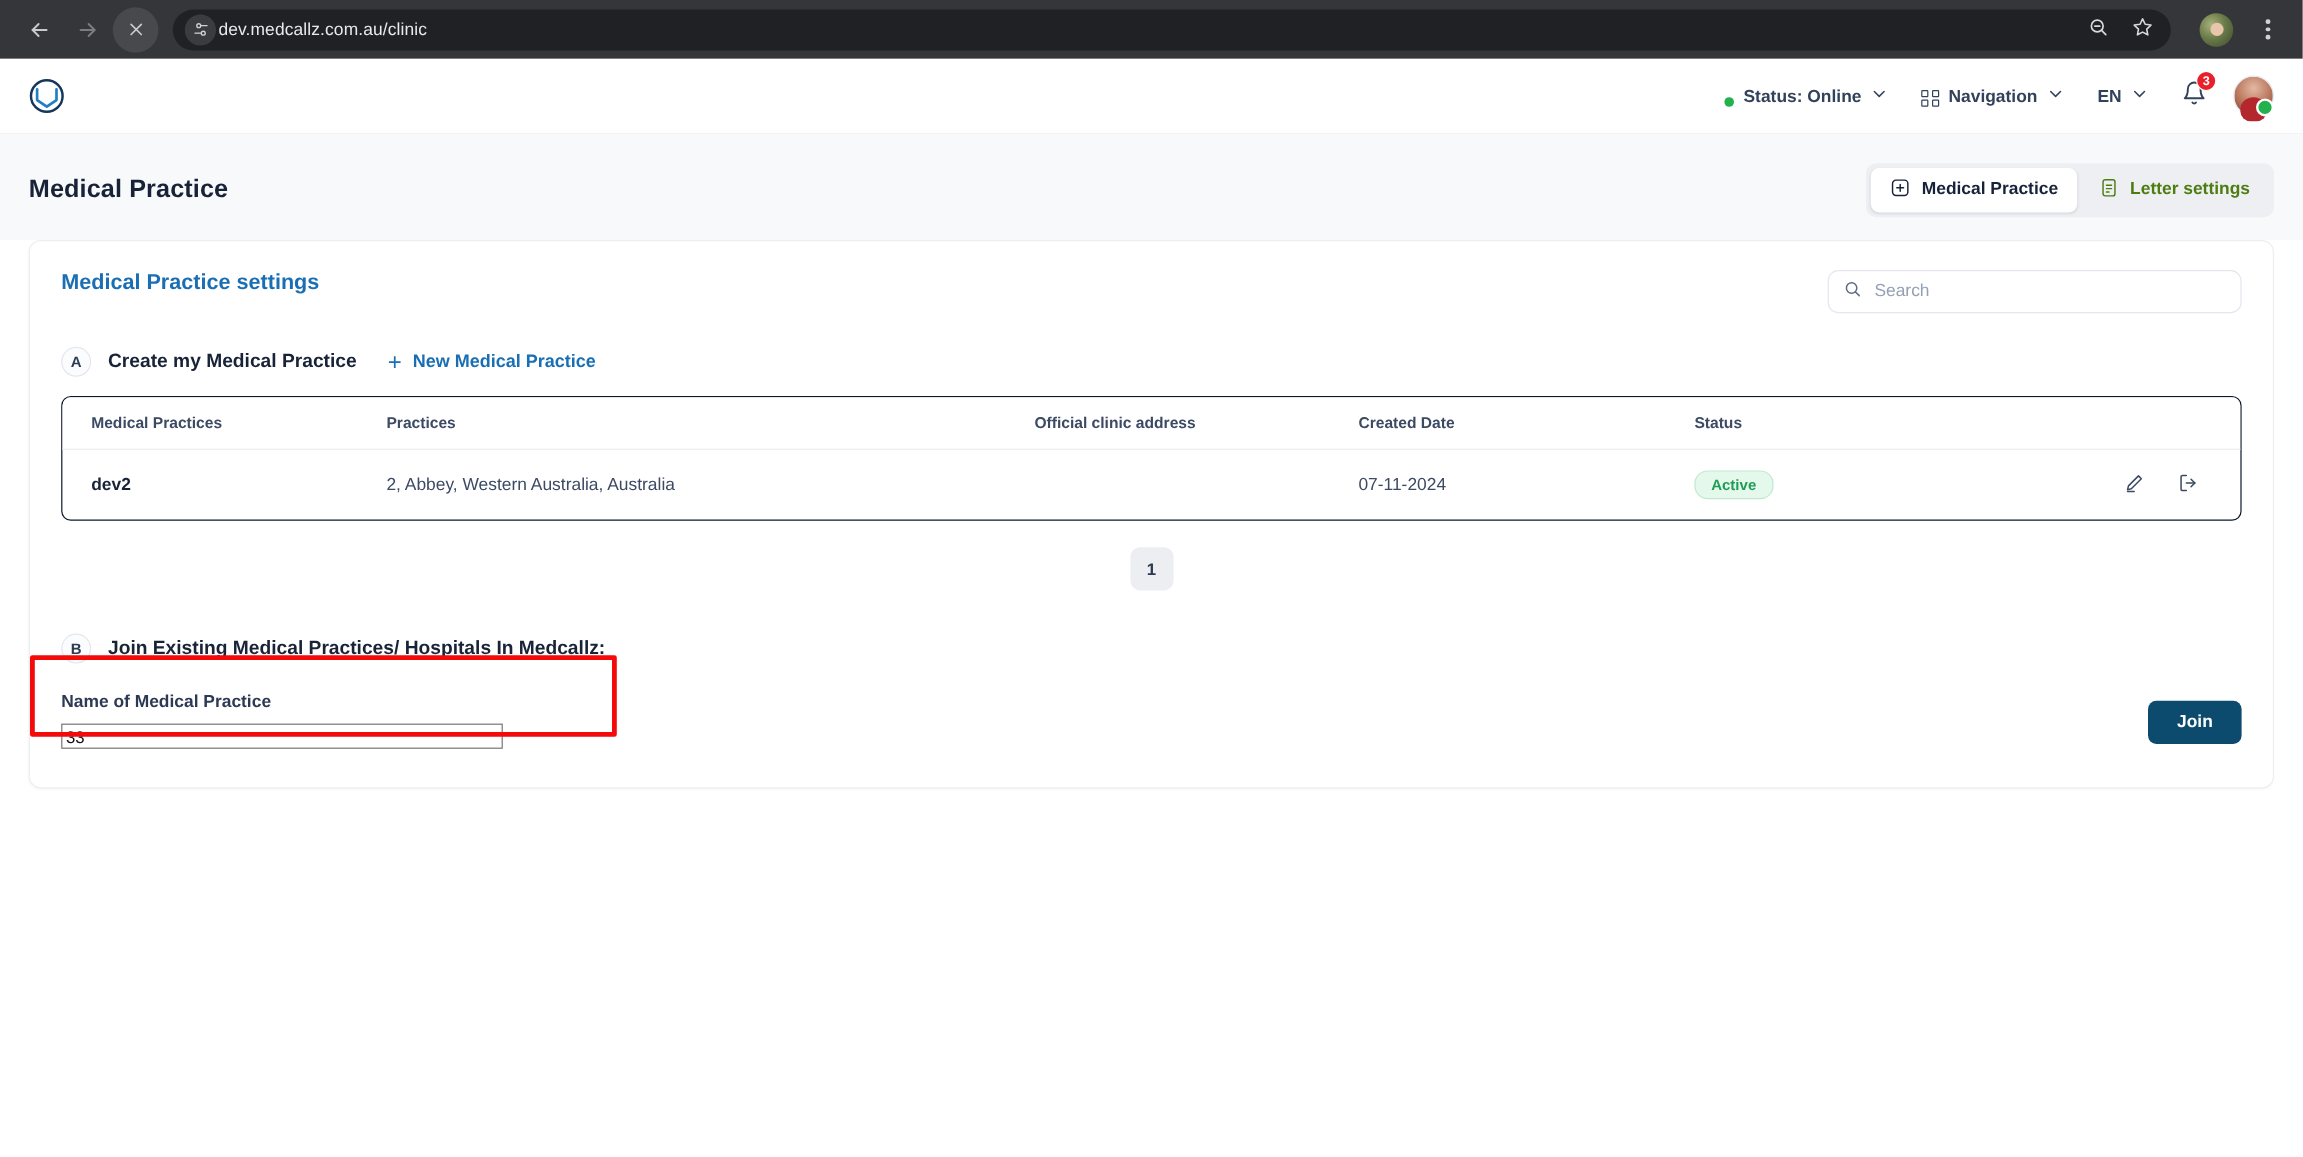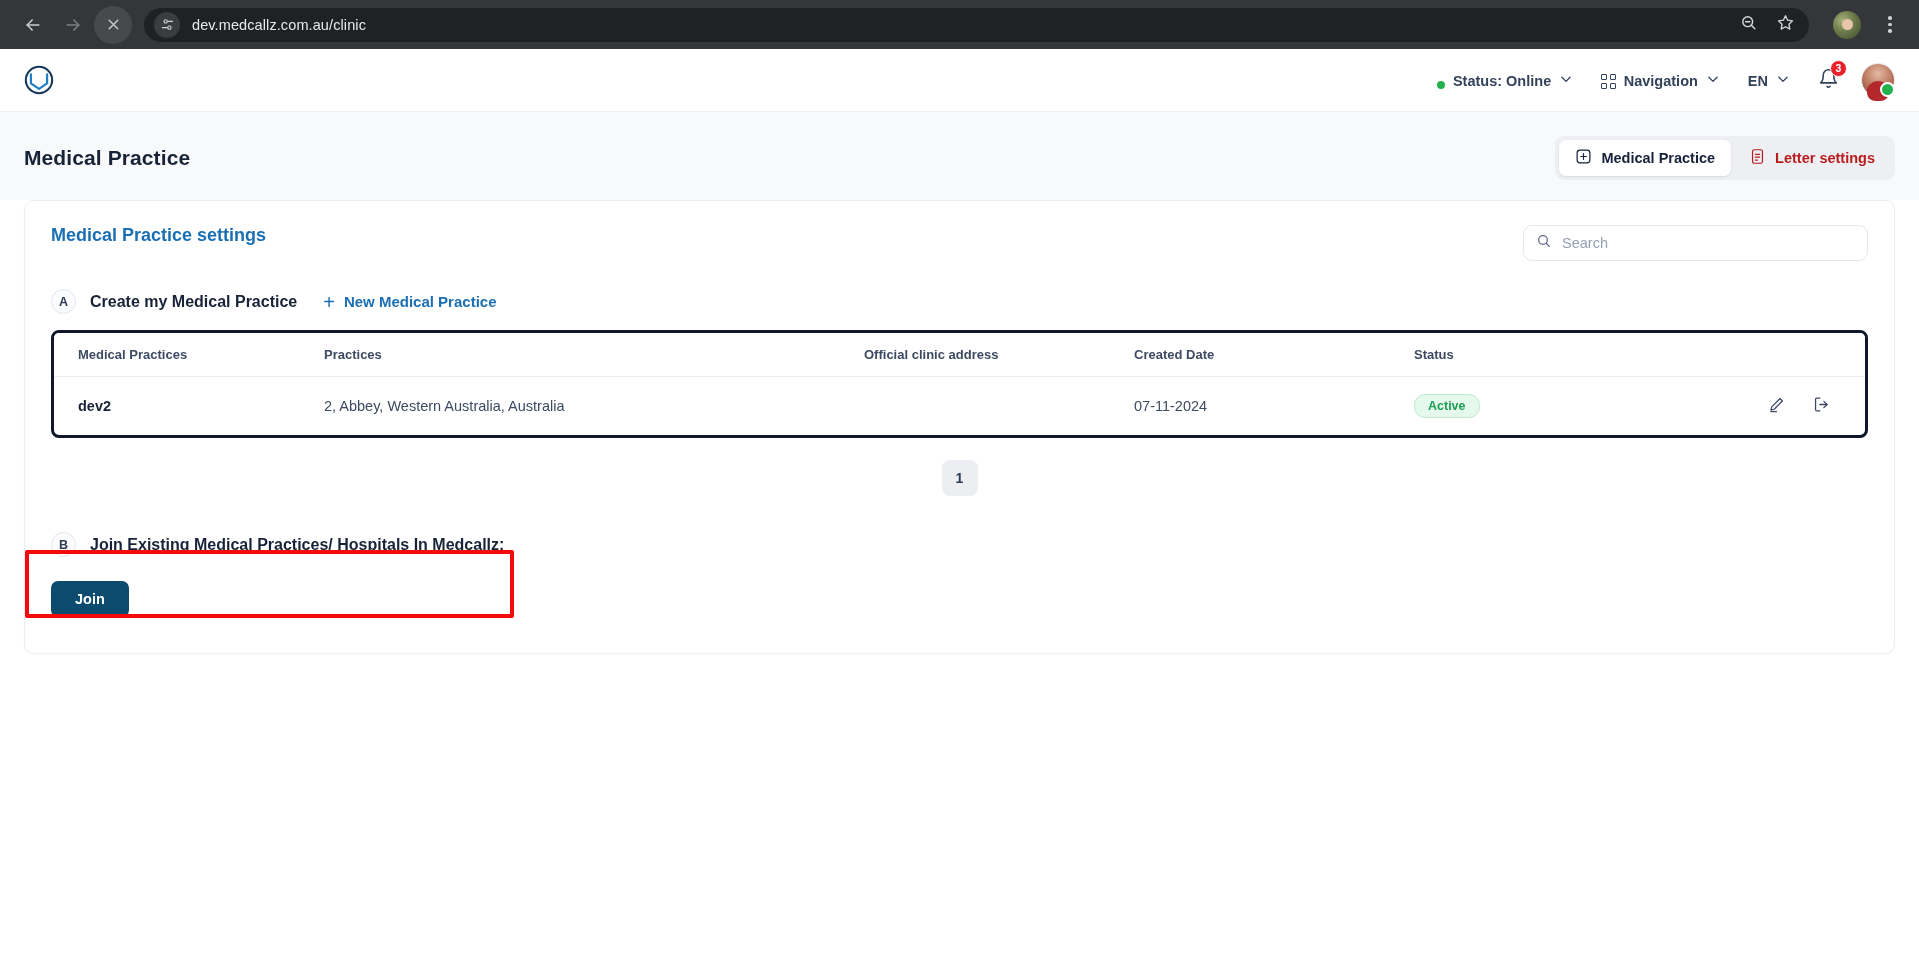--- a/index.html
+++ b/index.html
@@ -34,21 +34,21 @@
     padding: 0 14px 0 10px;
     min-width: 0;
   }
   .omnibox .site-icon {
     width: 26px; height: 26px; border-radius: 50%;
     background: #3b3c3f;
     display: flex; align-items: center; justify-content: center;
     color: #cfd1d4; flex: none;
   }
   .omnibox .url {
-    color: #e7e9ea; font-size: 14.5px; margin-left: 12px;
+    color: #e7e9ea; font-size: 14.5px; margin-left: 2px;
     white-space: nowrap; overflow: hidden; text-overflow: ellipsis;
     letter-spacing: .1px;
   }
   .omnibox-actions { display: flex; align-items: center; gap: 18px; margin-left: auto; color: #d6d8da; }
   .chrome-right { display: flex; align-items: center; gap: 4px; }
   .avatar-chrome {
     width: 28px; height: 28px; border-radius: 50%;
     background: radial-gradient(circle at 35% 35%, #a8b37c 0%, #6b7a4a 45%, #3e4a2c 100%);
     margin: 0 10px 0 14px; flex: none;
     position: relative; overflow: hidden;
@@ -110,21 +110,21 @@
   .page-band { background: #f8f9fb; padding: 22px 24px 18px 24px; }
   .title-row { display: flex; align-items: center; justify-content: space-between; height: 48px; gap: 20px; }
   .page-title { font-size: 21px; font-weight: 700; color: #182338; letter-spacing: .1px; }
   .segmented {
     background: #edeff3; border-radius: 9px; padding: 4px;
     display: flex; align-items: center; gap: 2px;
   }
   .seg {
     display: flex; align-items: center; gap: 9px;
     padding: 8px 16px; border-radius: 7px;
-    font-size: 14.5px; font-weight: 700; color: #b91c1c;
+    font-size: 14.5px; font-weight: 700; color: #4d7c0f;
     white-space: nowrap;
   }
   .seg.active { background: #ffffff; color: #16213a; box-shadow: 0 1px 2px rgba(20,30,55,.10); }
 
   
   .card {
     background: #ffffff; border: 1px solid #eceef2; border-radius: 10px;
     margin: 0 24px; padding: 0 0 26px 0;
     box-shadow: 0 1px 2px rgba(20,30,55,.03);
   }
@@ -145,21 +145,21 @@
     font-size: 12.5px; font-weight: 700; color: #2d3a54; flex: none;
   }
   .section-title { font-size: 16px; font-weight: 700; color: #182338; }
   .add-link {
     display: flex; align-items: center; gap: 9px;
     color: #1a6fb4; font-size: 15px; font-weight: 700; margin-left: 12px;
   }
   .plus { font-size: 20px; line-height: 1; font-weight: 400; }
 
   
-  .table-wrap { margin: 2px 26px 0 26px; border: 3px solid #0f172a; border-radius: 8px; overflow: hidden; }
+  .table-wrap { margin: 2px 26px 0 26px; border: 1px solid #0f172a; border-radius: 8px; overflow: hidden; }
   table { width: 100%; border-collapse: collapse; }
   thead th {
     text-align: left; font-size: 13px; font-weight: 700; color: #3d4a63;
     padding: 14px 0 14px 0; background: #fff;
     border-bottom: 1px solid #eceef2;
   }
   tbody td { padding: 17px 0; font-size: 14.5px; color: #3d4a63; border-bottom: none; }
   .c1 { width: 270px; padding-left: 24px !important; }
   .c2 { width: 540px; }
   .c3 { width: 270px; }
@@ -417,19 +417,23 @@
     <div class="page-btn">1</div>
   </div>
 
   <div class="join-block">
     <div class="section-row">
       <span class="letter-badge">B</span>
       <span class="section-title">Join Existing Medical Practices/ Hospitals In Medcallz:</span>
     </div>
 
     <div class="join-row">
+      <div>
+        <div class="field-label">Name of Medical Practice</div>
+        <input class="native-input" type="text" value="33" style="">
+      </div>
       <button class="btn-join">Join</button>
     </div>
 
     <div class="annot-box"></div>
   </div>
 
 </div>
 
 </body></html>

